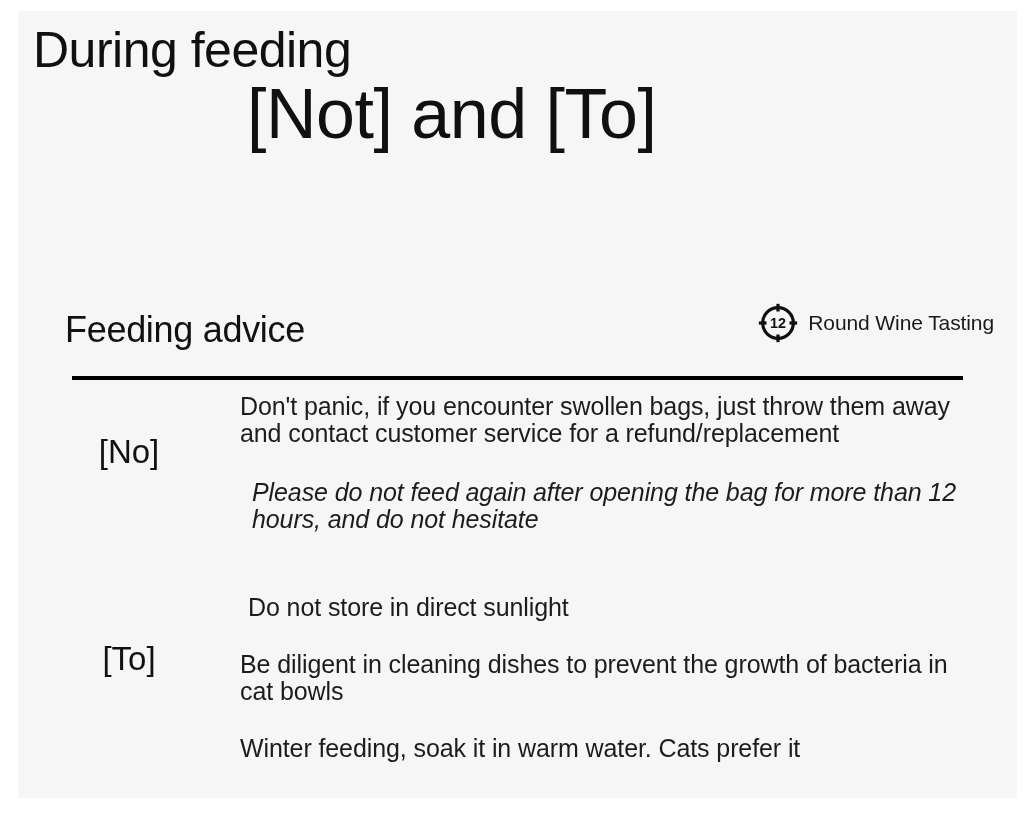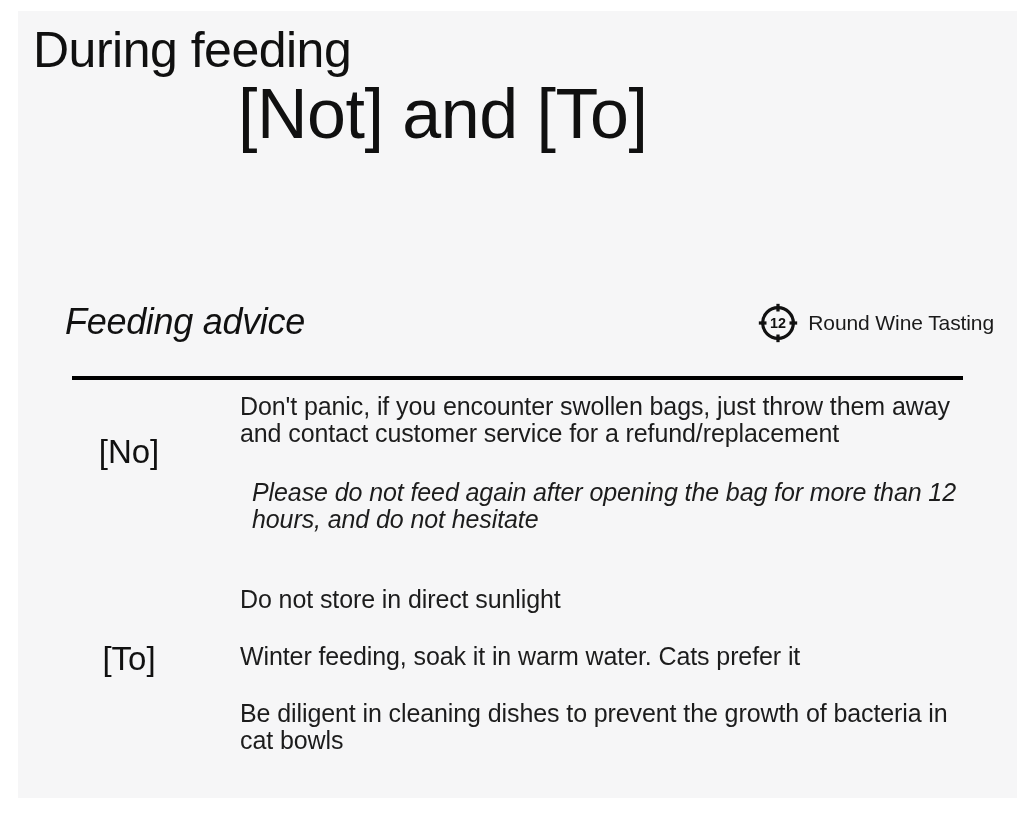--- a/index.html
+++ b/index.html
@@ -38,49 +38,48 @@
     top: 10px;
     font-size: 50px;
     line-height: 58px;
     font-weight: 400;
     letter-spacing: -0.5px;
     color: #101010;
     white-space: nowrap;
   }
   .title-line-2 {
     position: absolute;
-    left: 220px;
+    left: 229px;
     top: 60px;
     font-size: 70px;
     line-height: 86px;
     font-weight: 400;
     letter-spacing: -0.5px;
     color: #101010;
     white-space: nowrap;
   }
 
   
   .section-header {
     position: absolute;
     left: 0;
     top: 286px;
     width: 999px;
     height: 62px;
   }
   .section-title {
     position: absolute;
     left: 47px;
-    top: 0;
+    top: 8px;
     font-size: 36px;
     line-height: 50px;
     font-weight: 400;
     letter-spacing: -0.3px;
     color: #111111;
     white-space: nowrap;
-    font-style: italic;
   }
   .section-tag {
     position: absolute;
     right: 23px;
     top: 4px;
     display: flex;
     align-items: center;
     gap: 7px;
     height: 44px;
     justify-content: space-between;
@@ -145,21 +144,21 @@
 
   
   .row-no { padding-top: 0; }
   .row-no .row-label { padding-top: 36px; }
   .row-no .row-item-0 { margin: 0 0 0 0; }
   .row-no .row-item-1 { margin: 32px 0 0 12px; font-style: italic; }
 
   
   .row-to { margin-top: 53px; }
   .row-to .row-label { padding-top: 50px; }
-  .row-to .row-item-0 { margin: 0; }
+  .row-to .row-item-0 { margin: 8px; }
   .row-to .row-item-1 { margin: 30px 0 0 0; }
   .row-to .row-item-2 { margin: 30px 0 0 0; }
 </style>
 </head>
 <body>
 
 <div id="page">
 
   <div class="title-block">
     <div class="title-line-1">During feeding</div>
@@ -191,19 +190,19 @@
       <div class="row-items">
         <div class="row-item row-item-0">Don't panic, if you encounter swollen bags, just throw them away and contact customer service for a refund/replacement</div>
         <div class="row-item row-item-1">Please do not feed again after opening the bag for more than 12 hours, and do not hesitate</div>
       </div>
     </div>
 
     <div class="row row-to">
       <div class="row-label">[To]</div>
       <div class="row-items">
         <div class="row-item row-item-0">Do not store in direct sunlight</div>
+        <div class="row-item row-item-1">Be diligent in cleaning dishes to prevent the growth of bacteria in cat bowls</div>
         <div class="row-item row-item-2">Winter feeding, soak it in warm water. Cats prefer it</div>
-        <div class="row-item row-item-1">Be diligent in cleaning dishes to prevent the growth of bacteria in cat bowls</div>
       </div>
     </div>
 
   </div>
 </div>
 
 </body></html>

